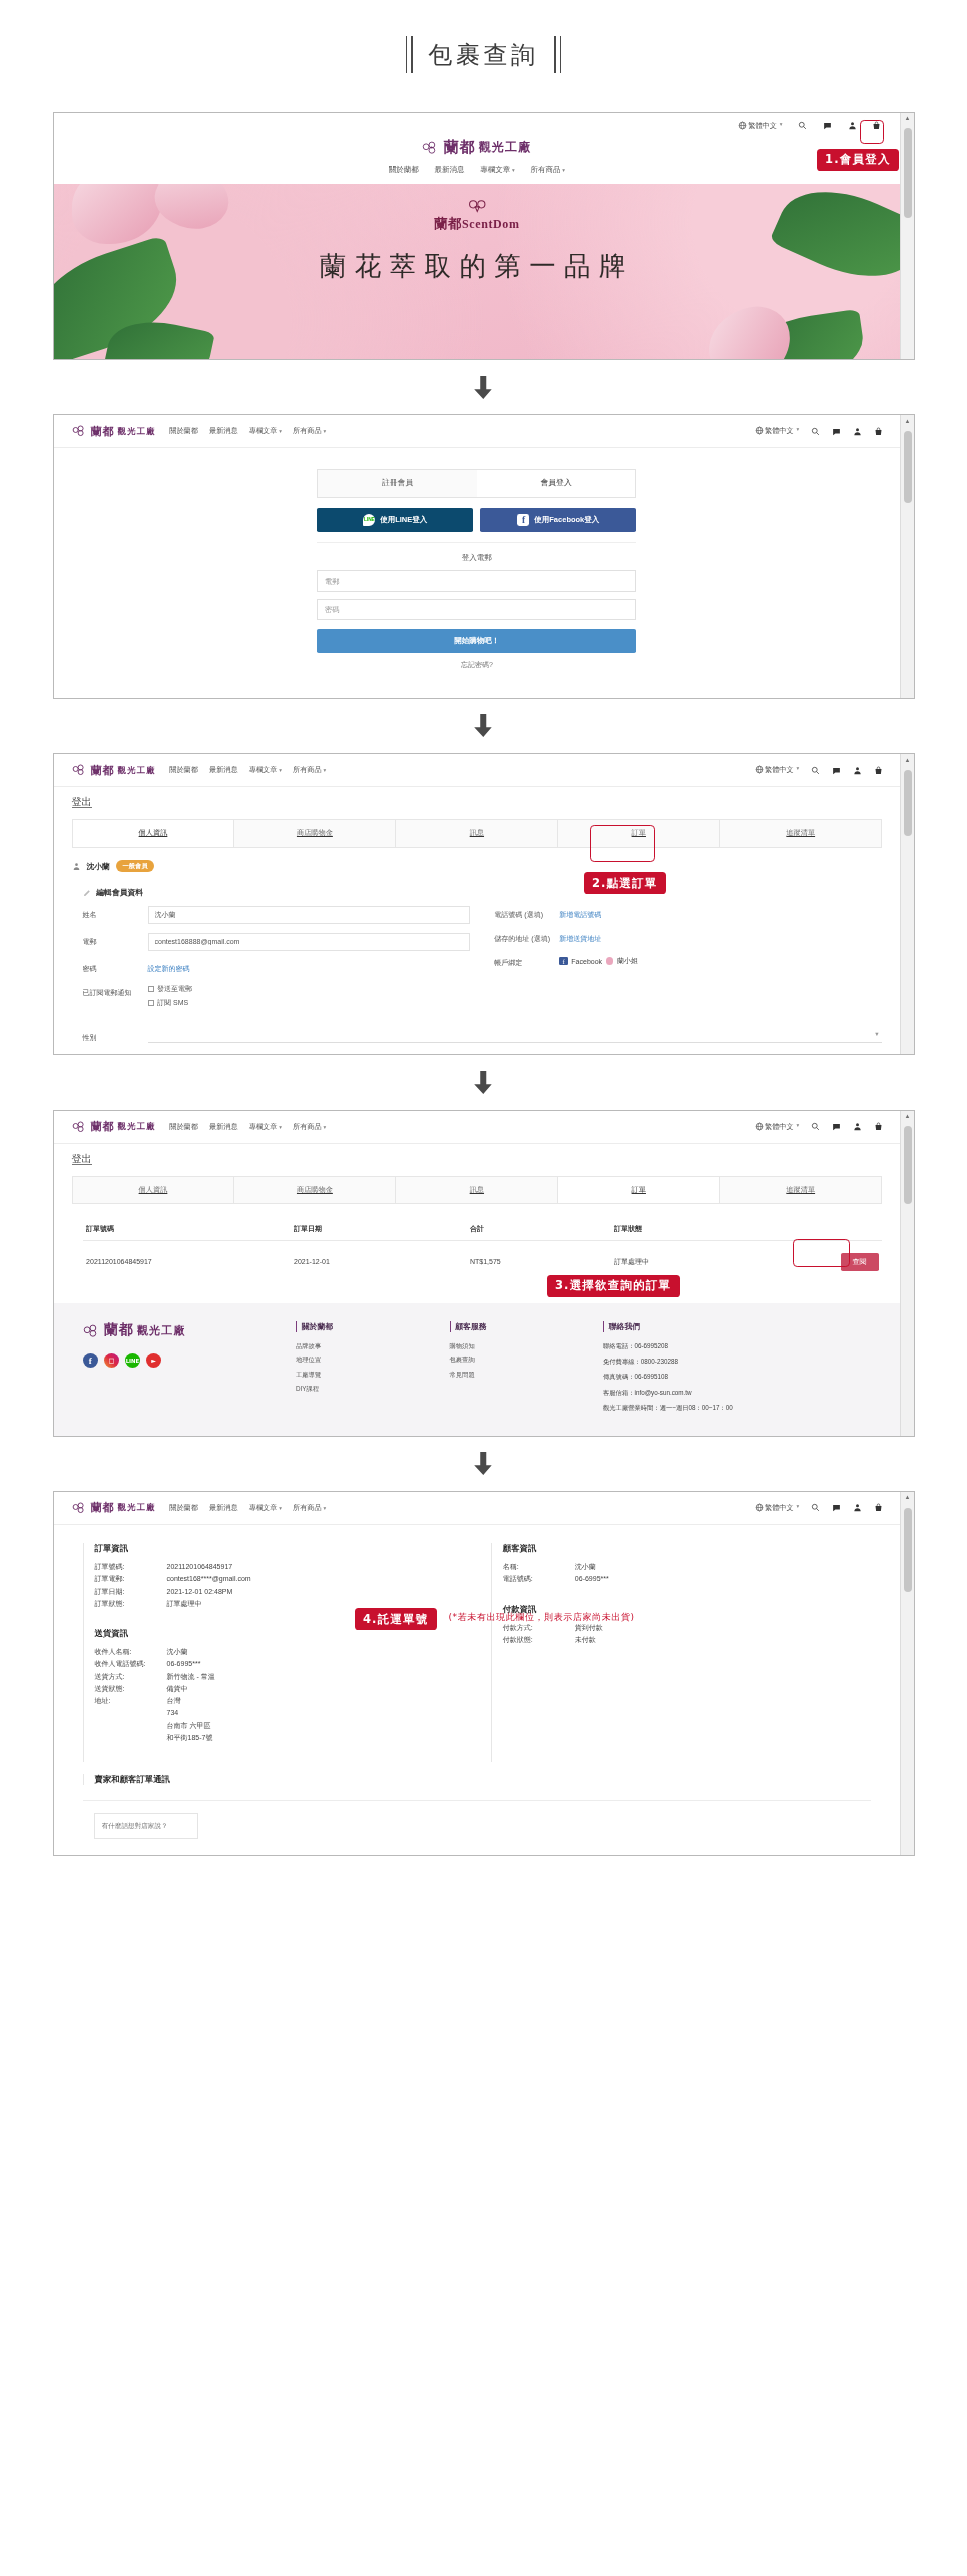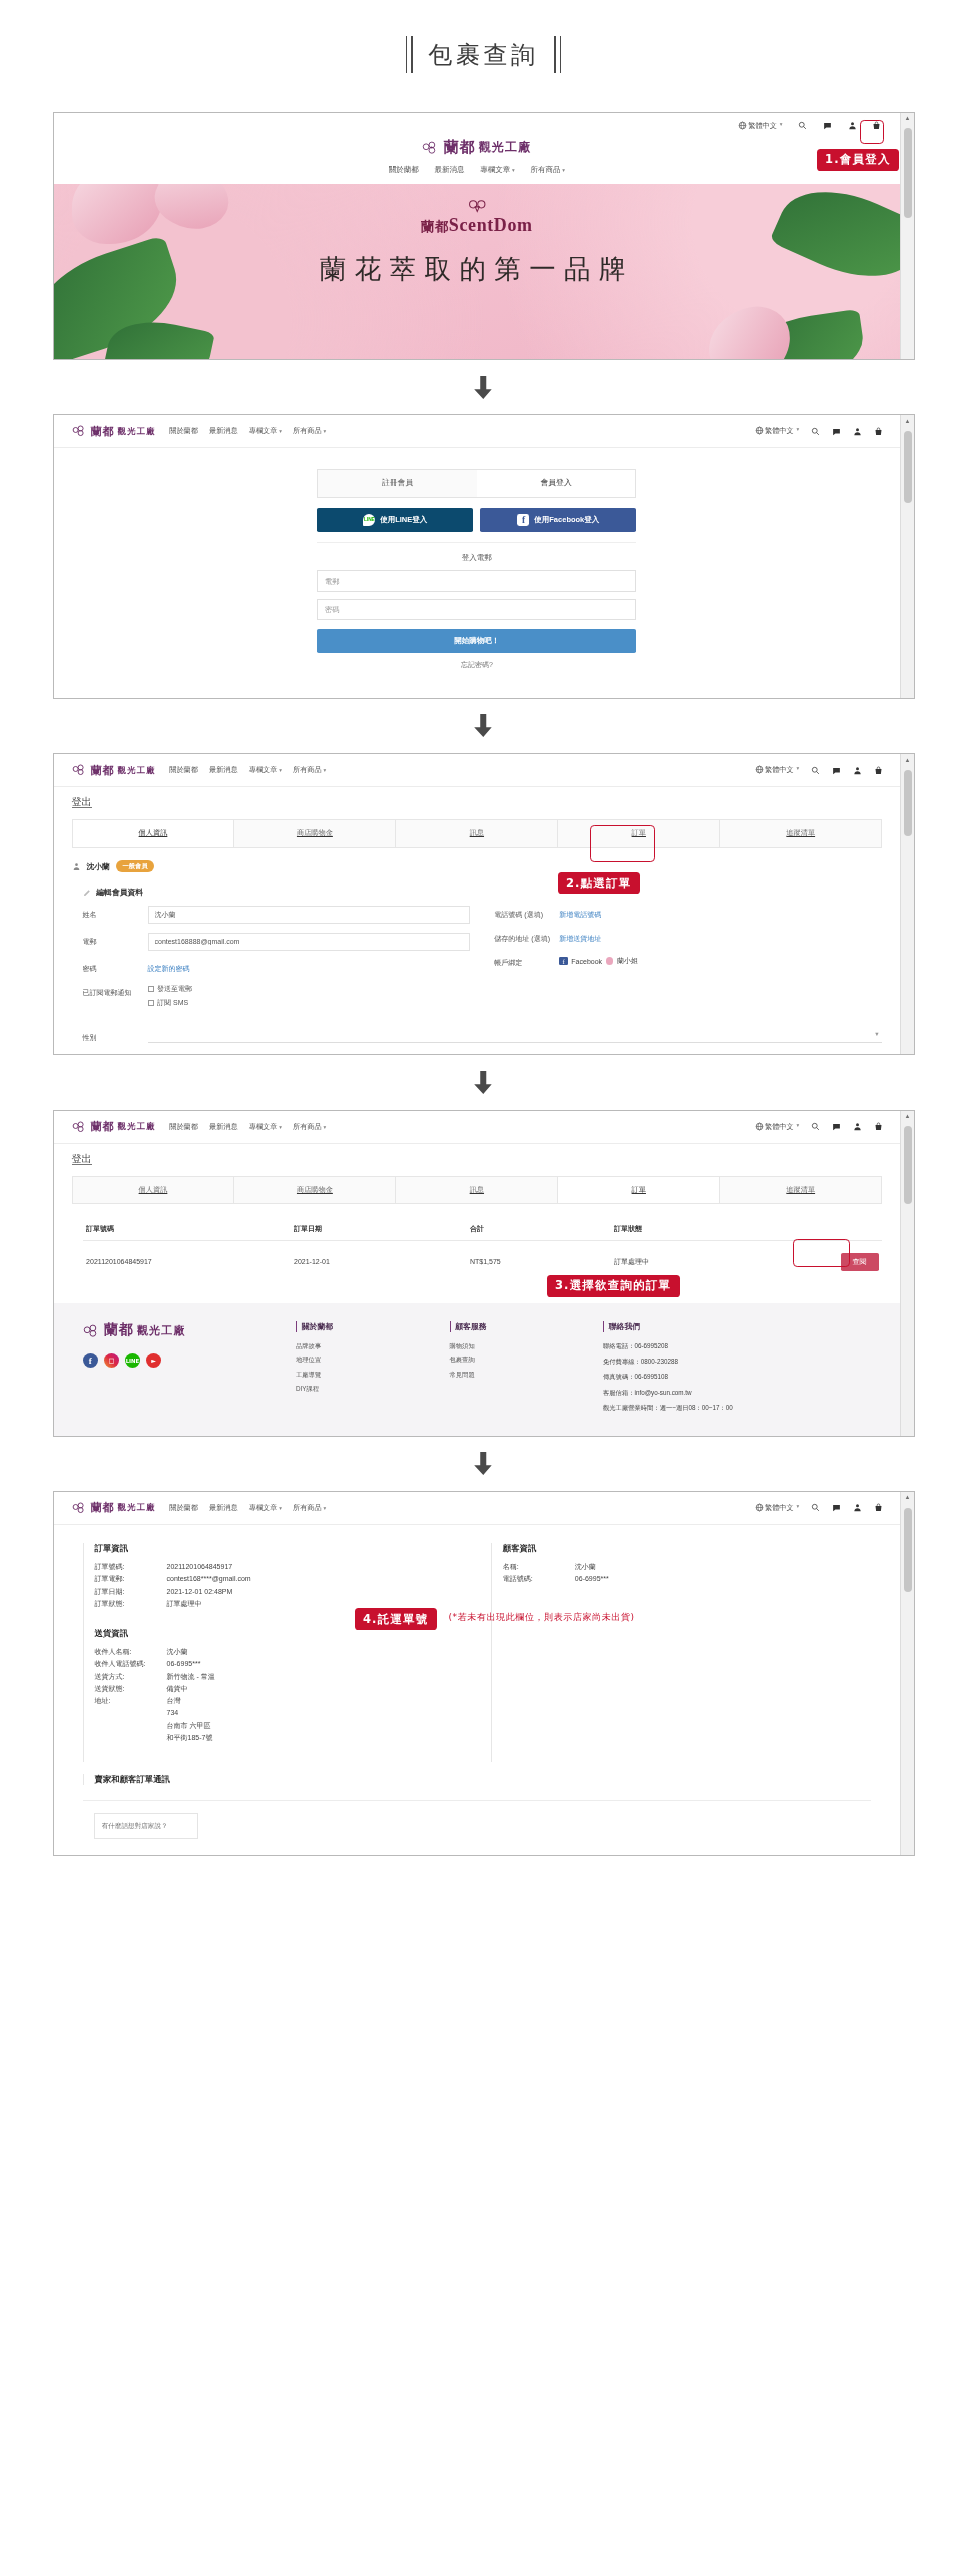--- a/index.html
+++ b/index.html
@@ -106,21 +106,21 @@
   }
   .hero .petal {
     position: absolute; background: linear-gradient(140deg,#f7dce4,#e79db3);
     border-radius: 55% 45% 60% 40%;
   }
   .hero-content {
     position: relative; z-index: 3; text-align: center;
     padding-top: 14.5px; color: #7a2148;
   }
   .hero-logo { font-size: 13.3px; font-weight: 700; letter-spacing: 0.6px; }
-  .hero-logo .sd { font-family: "Liberation Serif","DejaVu Serif",serif; font-size: 18px; }
+  .hero-logo .sd { font-family: "Liberation Serif","DejaVu Serif",serif; font-size: 12px; }
   .hero-flower { display:block; margin: 0 auto 1.2px; width: 20.5px; height: 15.7px; }
   .hero-title {
     margin-top: 14.5px; font-size: 26.5px; letter-spacing: 8.4px; color: #2e2a28;
     font-family: "DejaVu Sans", "Liberation Sans", sans-serif; font-weight: 400;
   }
   .hero-sub {
     margin-top: 13.3px; font-size: 11.5px; letter-spacing: 4.2px; color: #ffffff;
     font-family: "DejaVu Sans", "Liberation Sans", sans-serif;
   }
 
@@ -631,21 +631,21 @@
         <div class="sel-box"></div>
       </div>
       <div style="height:11px;"></div>
 
       <div class="scrollbar">
         <div class="scroll-arrow">▲</div>
         <div class="scroll-thumb" style="top:15.7px;height:66px;"></div>
       </div>
 
       <div class="hl-box" style="left:536px;top:71px;width:65px;height:37px;"></div>
-      <div class="callout" style="left:504px;top:118px;">2.點選訂單</div>
+      <div class="callout" style="left:530px;top:118px;">2.點選訂單</div>
     </div>
   </div>
 
   <div class="arrow-wrap">
     <svg class="arrow-down" viewBox="0 0 34 38">
         <path d="M12 0h10v22h9L17 38 2 22h10z" fill="#4a4a4a"></path>
       </svg>
   </div>
 
   <div class="frame">
@@ -908,20 +908,31 @@
               <div class="d-row">
                 <div class="d-key">名稱:</div>
                 <div class="d-val">沈小蘭</div>
               </div>
               <div class="d-row">
                 <div class="d-key">電話號碼:</div>
                 <div class="d-val">06-6995***</div>
               </div>
             </div>
 
+            <div class="d-block">
+              <div class="d-title">付款資訊</div>
+              <div class="d-row">
+                <div class="d-key">付款方式:</div>
+                <div class="d-val">貨到付款</div>
+              </div>
+              <div class="d-row">
+                <div class="d-key">付款狀態:</div>
+                <div class="d-val">未付款</div>
+              </div>
+            </div>
           </div>
         </div>
       </div>
 
       <div class="detail-wrap" style="padding-top:0;padding-bottom:3.6px;">
         <div class="d-title" style="padding-left:11px;border-left:0.6px solid #e6e6e6;">賣家和顧客訂單通訊</div>
       </div>
       <div class="hr-soft"></div>
       <input class="msg-box" placeholder="有什麼話想對店家說？" style="">
 

